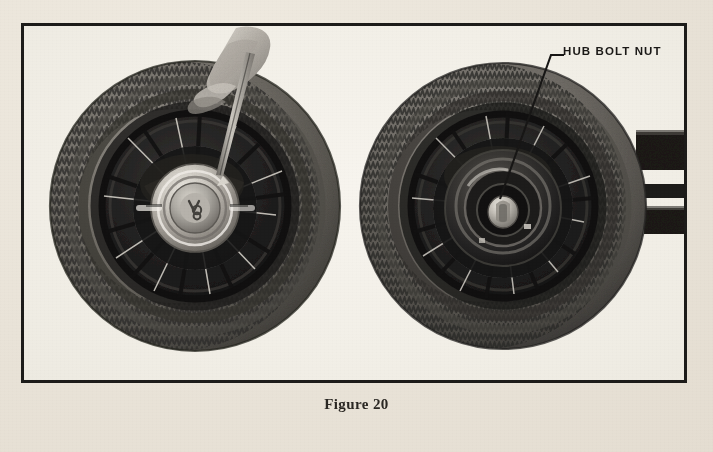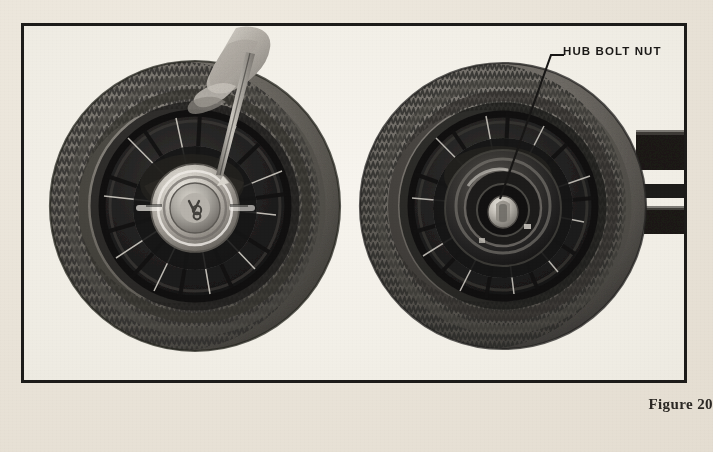--- a/index.html
+++ b/index.html
@@ -50,21 +50,21 @@
     background:
       radial-gradient(ellipse at 50% 45%, #f7f4ee 0%, #f2efe7 60%, #edeae1 100%);
   }
 
   
   #caption {
     position: absolute;
     left: 0;
     top: 396px;
     width: 713px;
-    text-align: right;
+    text-align: center;
     font-family: "Liberation Serif", serif;
     font-weight: bold;
     font-size: 15px;
     letter-spacing: .4px;
     color: #2b2824;
   }
 
   
   #callout-label {
     position: absolute;

